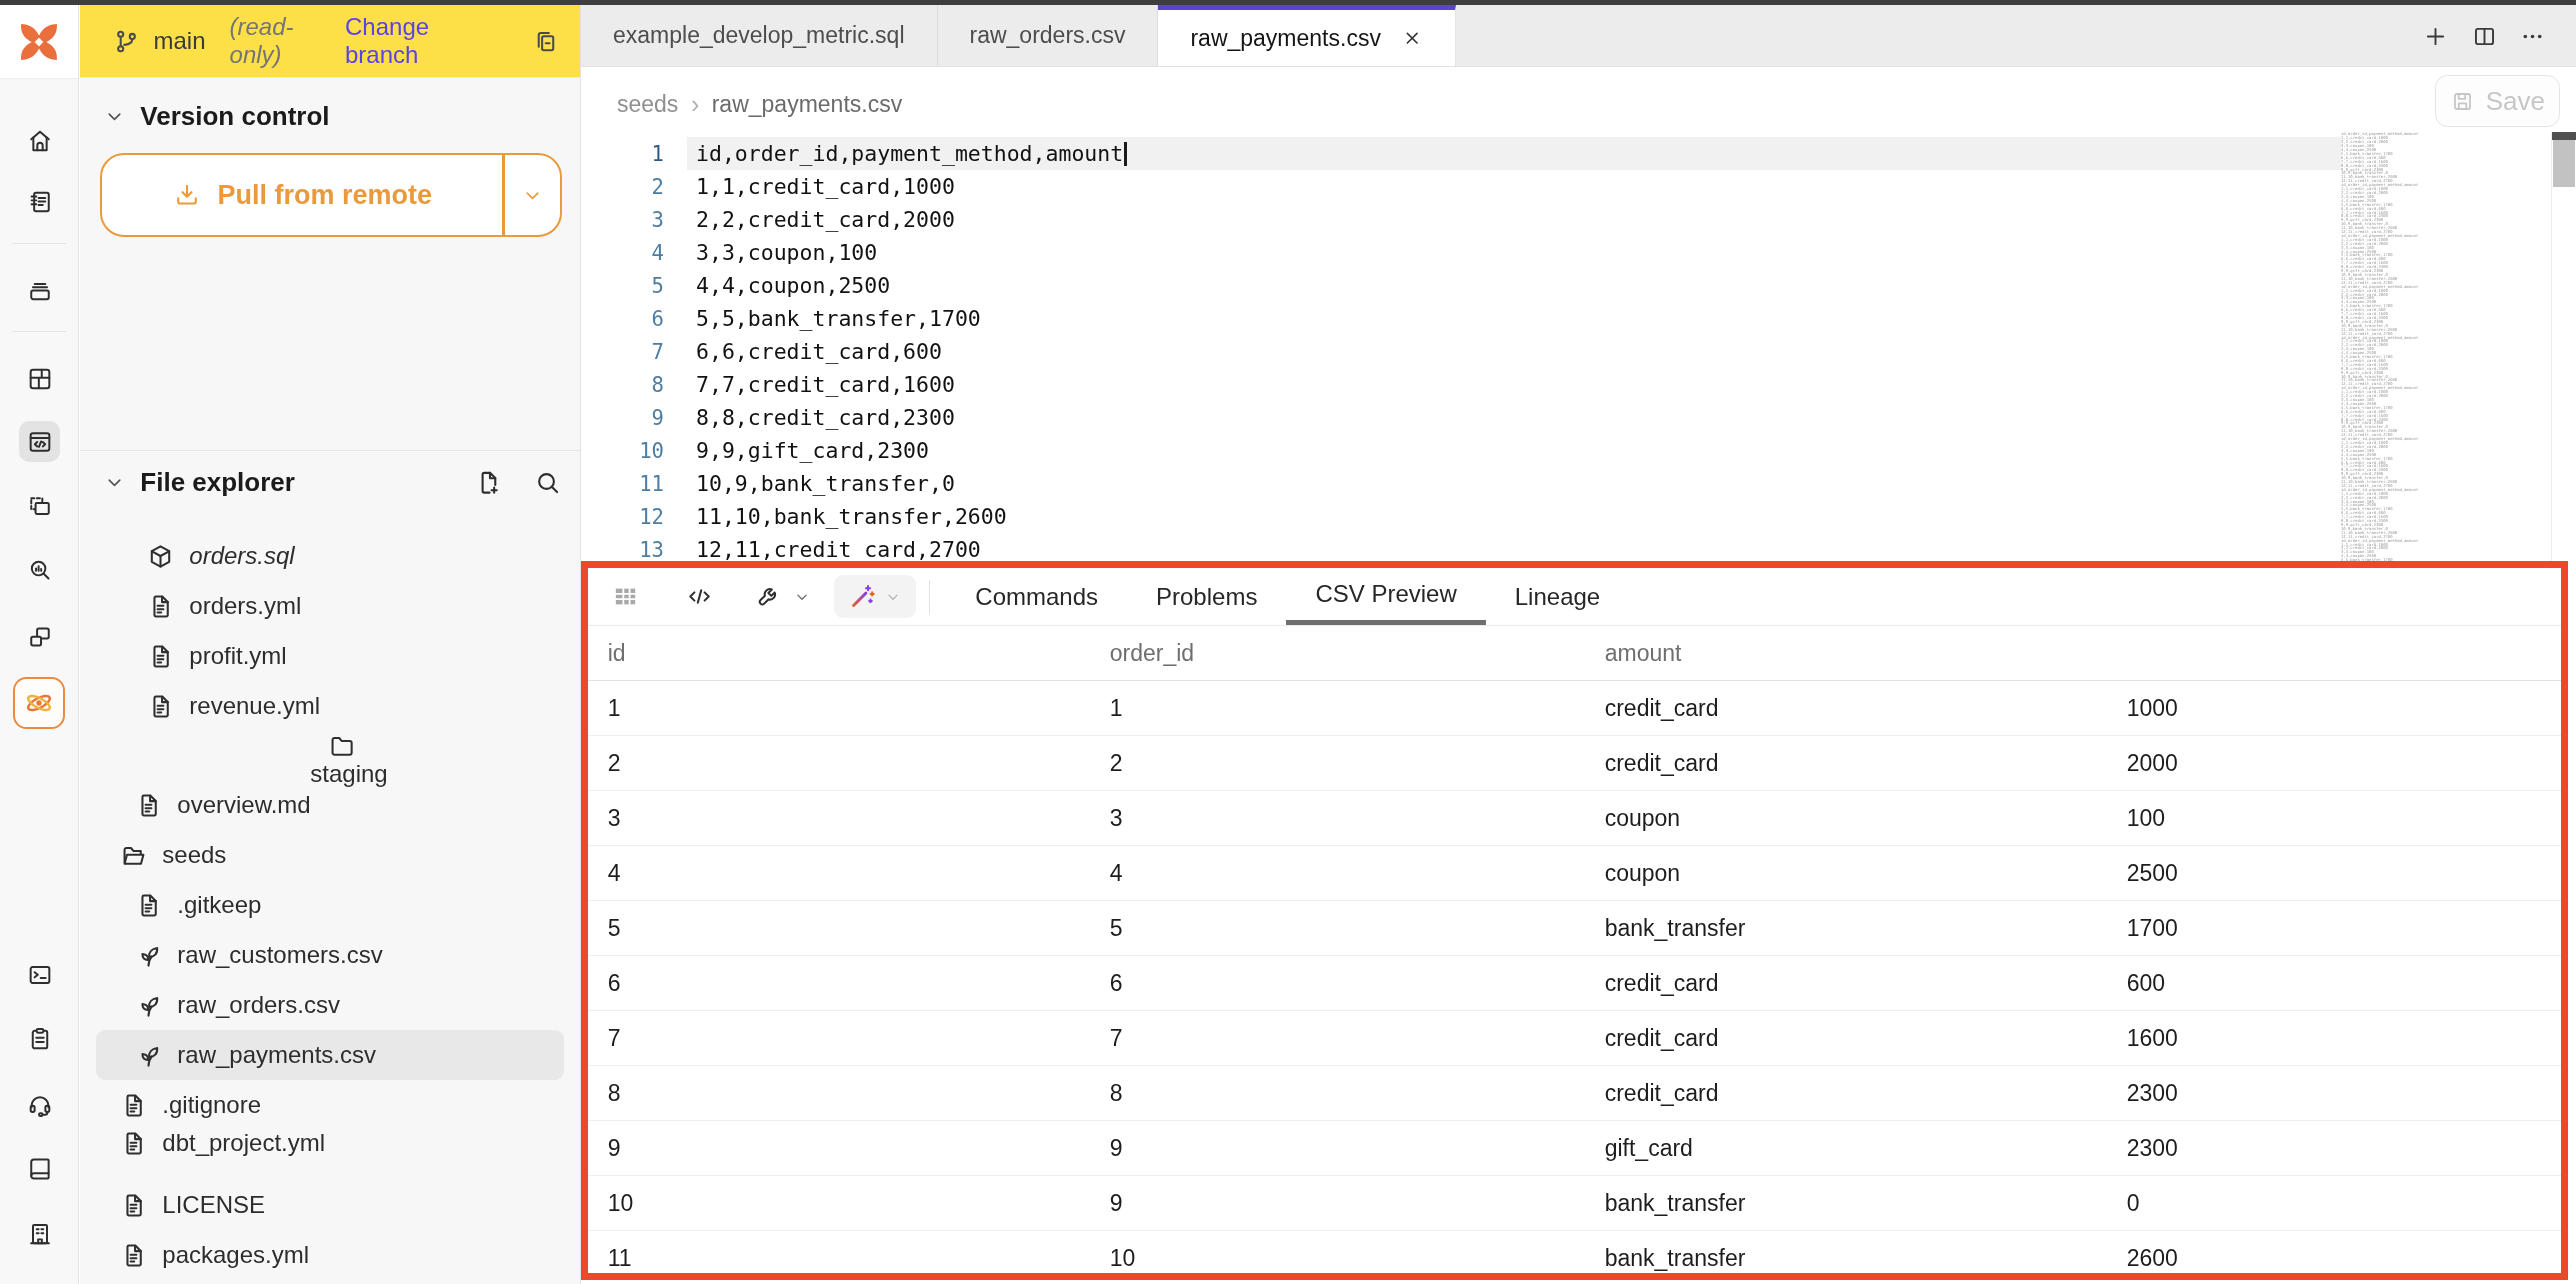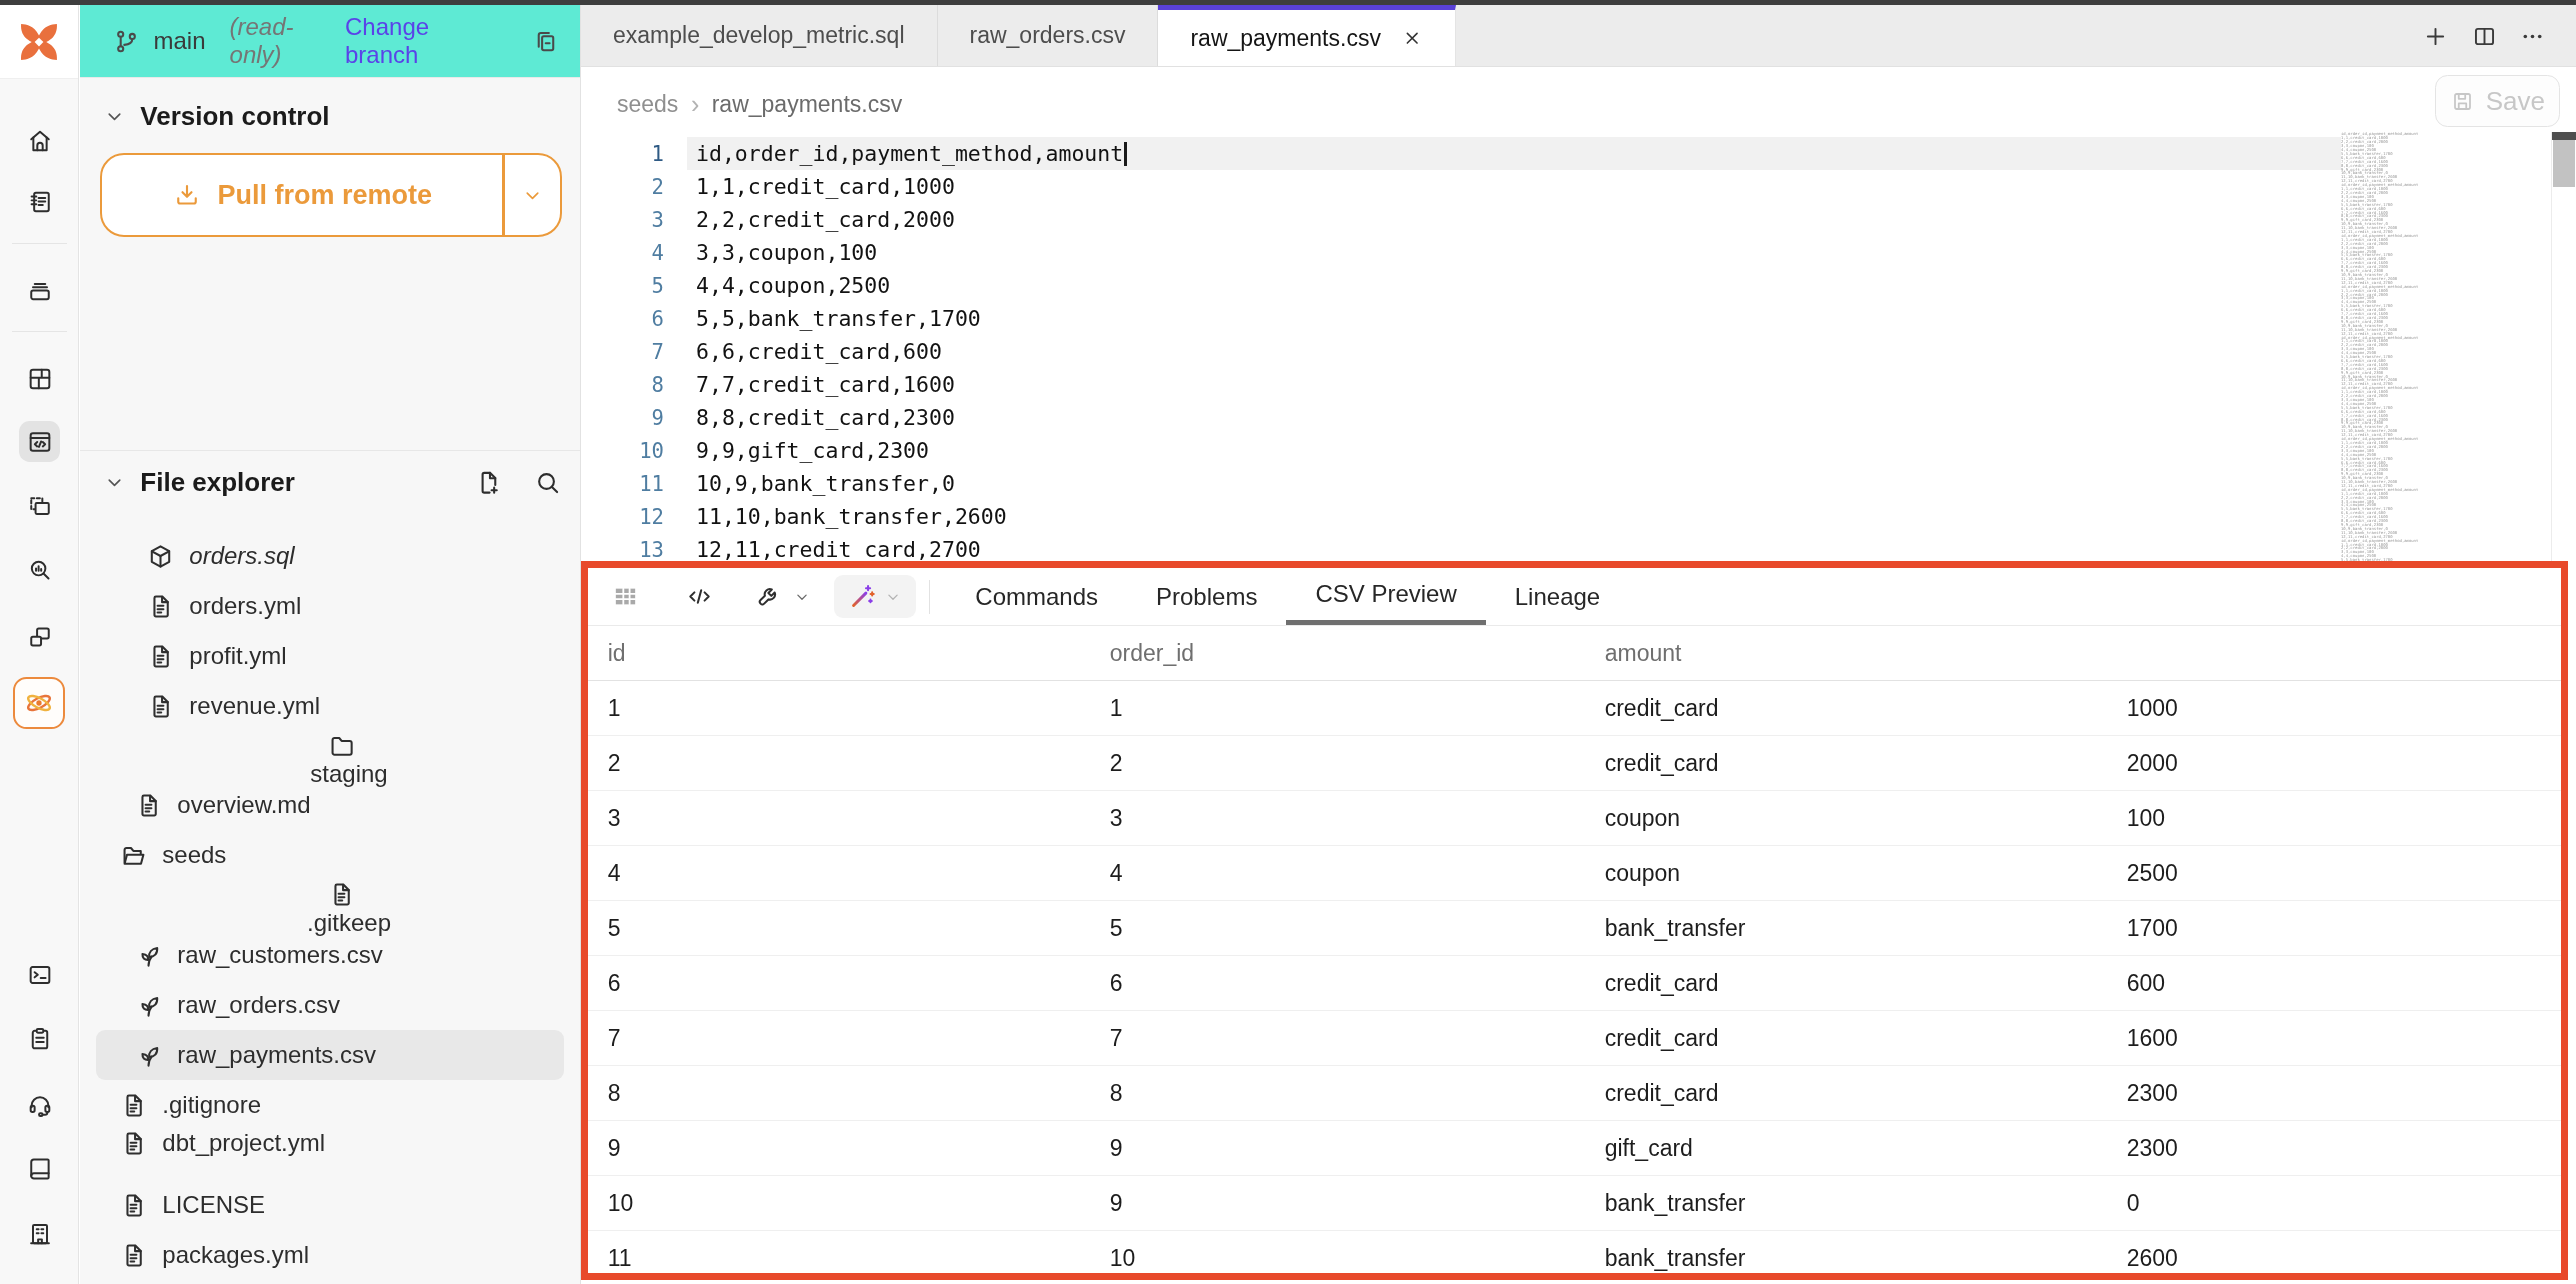--- a/index.html
+++ b/index.html
@@ -22,21 +22,21 @@
   .act-ic{position:absolute;left:19px;width:41px;height:41px;color:#2e2e2e}
   .act-ic svg{width:28px;height:28px}
   .act-ic.active{background:#e3e3e3;border-radius:10.7px}
   .act-atom{position:absolute;left:13.4px;width:52px;height:52px;border:2.7px solid #ec8a3d;border-radius:13.4px;
             background:#fffdfb;box-sizing:border-box;display:flex;align-items:center;justify-content:center}
   .act-atom svg{width:32px;height:32px}
   .act-sep{position:absolute;left:11.6px;width:55px;height:0.9px;background:#e5e5e5}
 
   
   #sidebar{left:80px;top:5.4px;width:501px;height:1279px;background:#f7f7f7;border-right:0.9px solid #e2e2e2;box-sizing:border-box}
-  #branch-row{position:absolute;top:0;left:0;right:0;height:73px;background:#5eead4;border-bottom:0.9px solid #e9e9e9;
+  #branch-row{position:absolute;top:0;left:0;right:0;height:73px;background:#fde047;border-bottom:0.9px solid #e9e9e9;
               display:flex;align-items:center;padding:0 19.7px 0 32px;box-sizing:border-box}
   #branch-row .ic{width:29px;height:29px;color:#4a4a4a;flex:none}
   .branch-name{font-size:24px;color:#3a3a3a;margin-left:12.5px}
   .branch-mode{font-size:24px;font-style:italic;color:#757575;margin-left:24px}
   .change-branch{margin-left:auto;font-size:24px;color:#5a43e8;margin-right:23px;cursor:pointer}
   .sec-row{position:absolute;left:23px;right:18px;display:flex;align-items:center;gap:14.3px}
   .sec-row .chev{width:23px;height:23px;color:#555;flex:none}
   .sec-title{font-size:26px;font-weight:bold;color:#1b1b1b}
   #vc-row{top:89px;height:45px}
   #pull-btn{position:absolute;top:148px;left:19.7px;width:462px;height:84px;border:2.7px solid #eb9a3b;border-radius:24px;
@@ -363,21 +363,21 @@
     </div>
     <div class="file-row" style="top: 825px; padding-left: 23px;">
       <span class="ic">
         <svg viewBox="0 0 24 24">
           <path d="M4.6 17.6V7.4a1.6 1.6 0 0 1 1.6-1.6h3.7l2 2.4h6.1v2.2"></path>
           <path d="M4.6 18.8l2-7.4h13.6l-2 7.4z"></path>
         </svg>
       </span>
       <span>seeds</span>
     </div>
-    <div class="file-row" style="top: 875px; padding-left: 38px; flex-direction: column;">
+    <div class="file-row" style="top: 875px; padding-left: 38px;">
       <span class="ic">
         <svg viewBox="0 0 24 24">
           <path d="M13.5 3.8H8.2A1.2 1.2 0 0 0 7 5v14a1.2 1.2 0 0 0 1.2 1.2h8.6A1.2 1.2 0 0 0 18 19V8.3z"></path>
           <path d="M13.3 3.9v4.5H18"></path>
           <path d="M9.6 11.4h4.8M9.6 14.2h4.8M9.6 17h3"></path>
         </svg>
       </span>
       <span>.gitkeep</span>
     </div>
     <div class="file-row" style="top: 925px; padding-left: 38px;">

